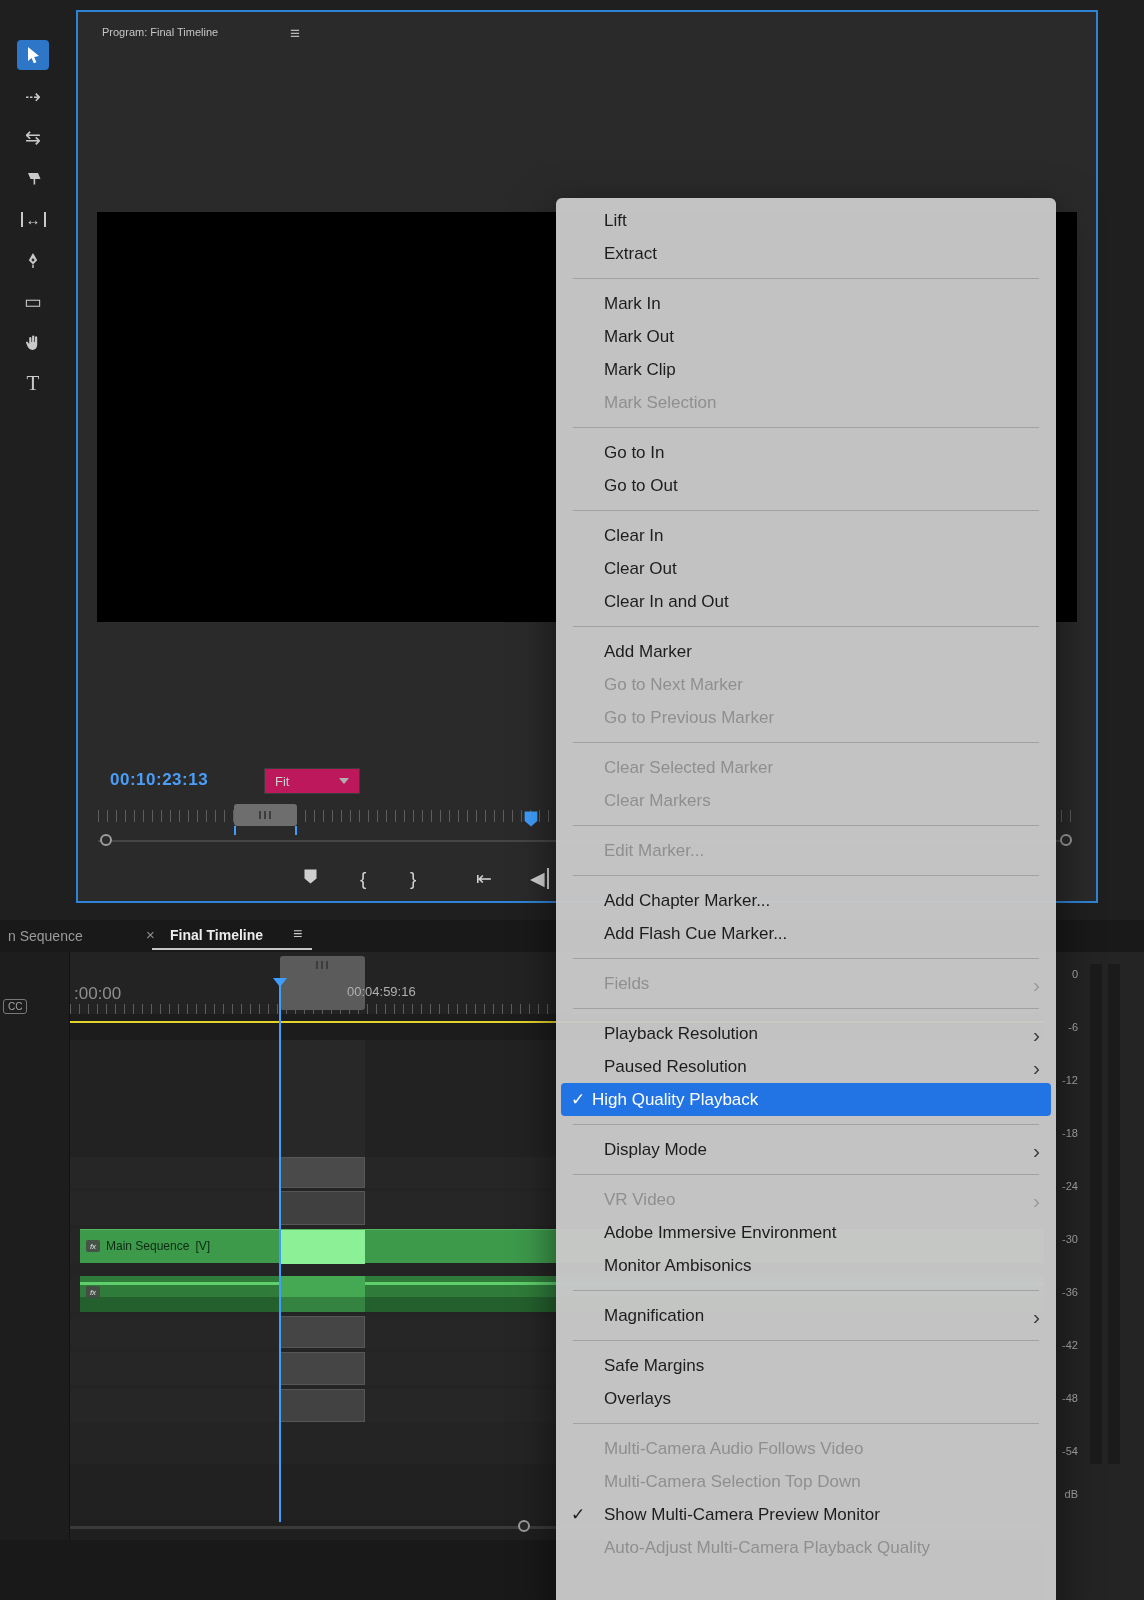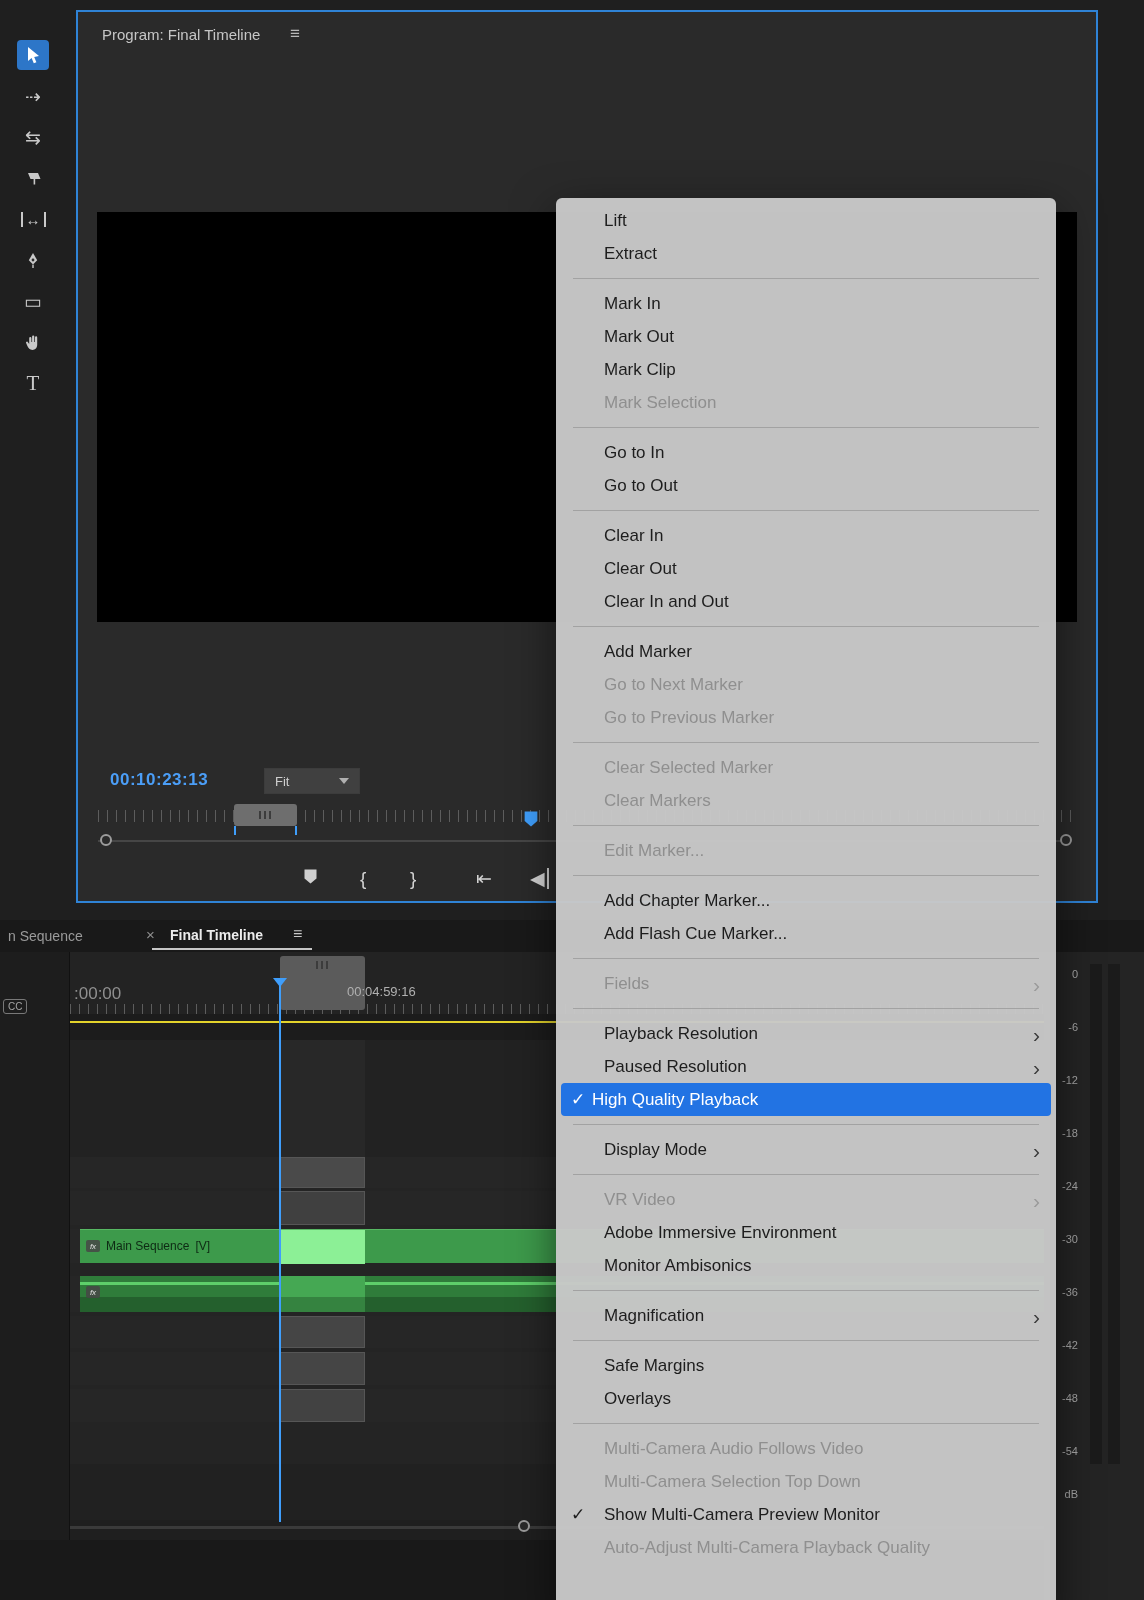--- a/index.html
+++ b/index.html
@@ -9,25 +9,25 @@
   .abs{position:absolute}
 
   
   .tools{position:absolute;left:12px;top:40px;width:42px;display:flex;flex-direction:column;gap:11px;align-items:center;z-index:2}
   .tool{width:32px;height:30px;display:flex;align-items:center;justify-content:center;color:#c9c9c9;font-size:19px}
   .tool.active{background:#2d76c8;border-radius:4px;color:#fff}
   .slipwrap{border-left:2px solid currentColor;border-right:2px solid currentColor;padding:0 3px;display:inline-block;line-height:15px}
 
   
   .pm{position:absolute;left:76px;top:10px;width:1022px;height:893px;background:#2a2a2a;border:2px solid #2f83d6}
-  .pm-title{position:absolute;left:24px;top:14px;font-size:15px;color:#c6c6c6}
+  .pm-title{position:absolute;left:24px;top:14px;font-size:11px;color:#c6c6c6}
   .pm-menu-icon{position:absolute;left:212px;top:12px;font-size:17px;color:#b8b8b8}
   .video{position:absolute;left:19px;top:200px;width:980px;height:410px;background:#000}
   .tc{position:absolute;left:32px;top:758px;font-size:17px;font-weight:bold;color:#4b9ef7;letter-spacing:.5px}
-  .fitbox{position:absolute;left:186px;top:756px;width:96px;height:26px;background:#404040;border:1px solid #3c3c3c;border-radius:0;color:#cfcfcf;font-size:13px;display:flex;align-items:center;padding:0 10px;justify-content:space-between}
+  .fitbox{position:absolute;left:186px;top:756px;width:96px;height:26px;background:#be185d;border:1px solid #3c3c3c;border-radius:0;color:#cfcfcf;font-size:13px;display:flex;align-items:center;padding:0 10px;justify-content:space-between}
   .chev{width:0;height:0;border-left:5px solid transparent;border-right:5px solid transparent;border-top:6px solid #b0b0b0}
   .ticks{background:repeating-linear-gradient(90deg,#5d5d5d 0 1px,transparent 1px 9px)}
   .thumb{background:#6e6e6e;border-radius:3px;display:flex;align-items:center;justify-content:center}
   .grip{width:14px;height:8px;background:repeating-linear-gradient(90deg,#3c3c3c 0 2px,transparent 2px 5px)}
   .circle{width:12px;height:12px;border:2px solid #9c9c9c;border-radius:50%;background:#2a2a2a}
   .tbtn{position:absolute;top:2px;color:#d2d2d2;font-size:19px;line-height:26px}
 
   
   .tl-tabbar{position:absolute;left:0;top:920px;width:1144px;height:32px;background:#191919}
   .tl-headercol{position:absolute;left:0;top:952px;width:70px;height:648px;background:#1d1d1d;border-right:1px solid #111}

